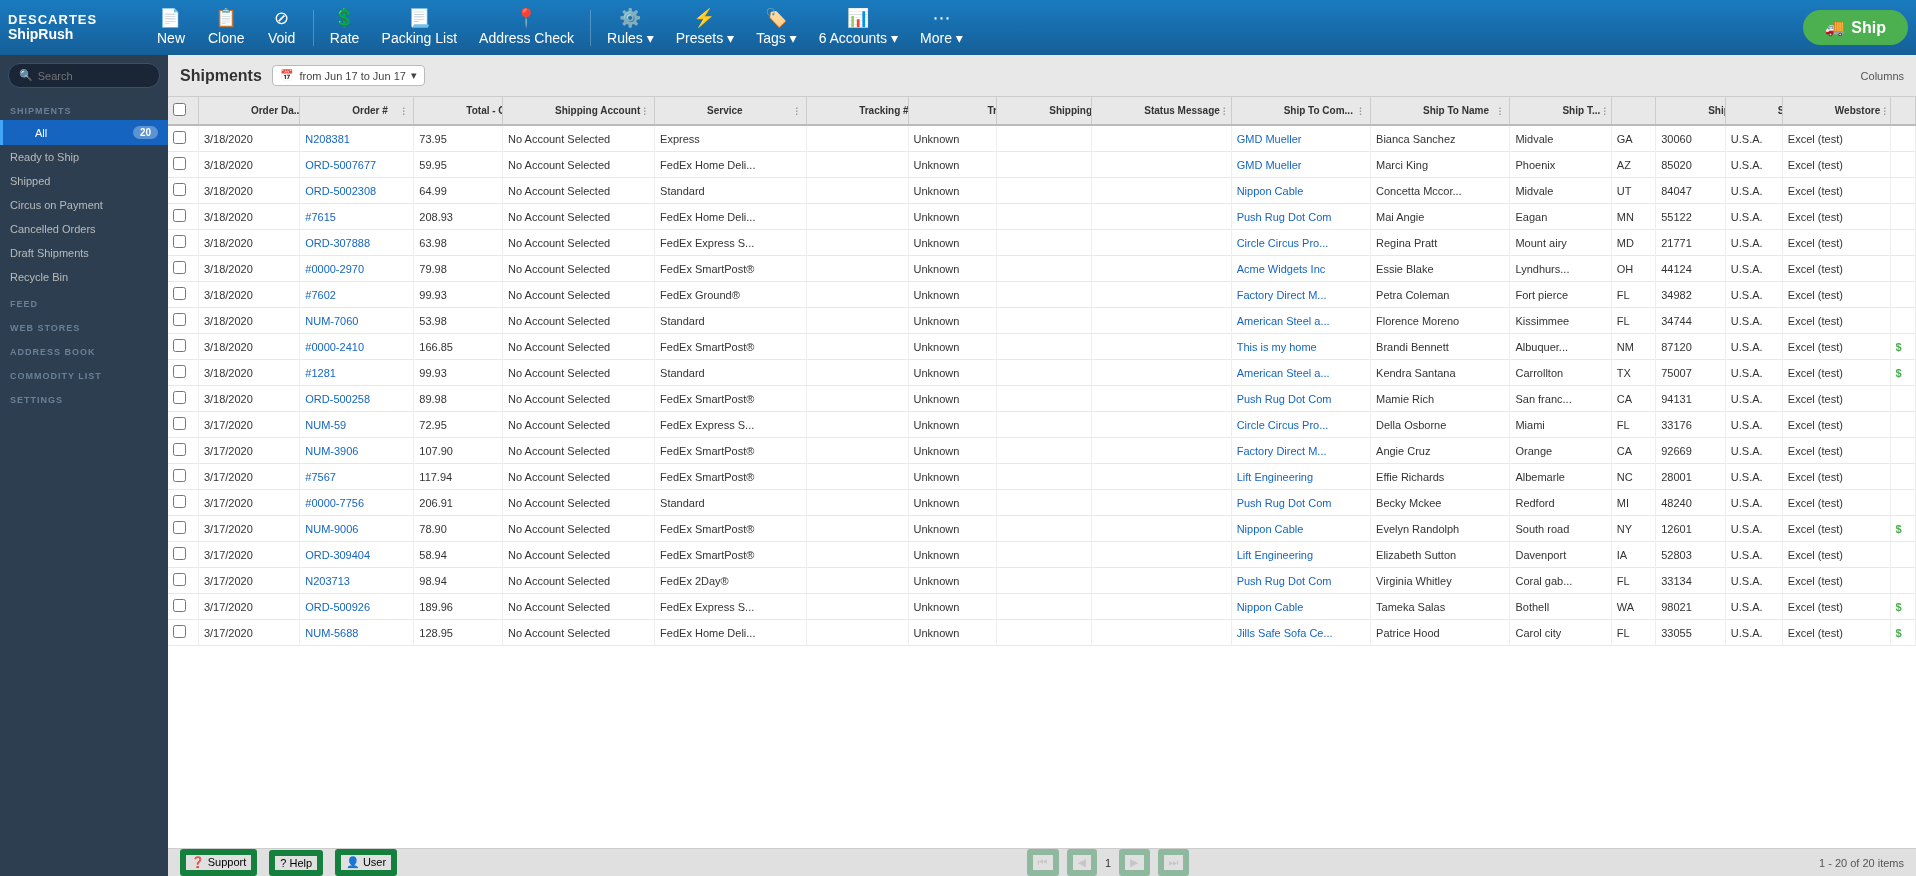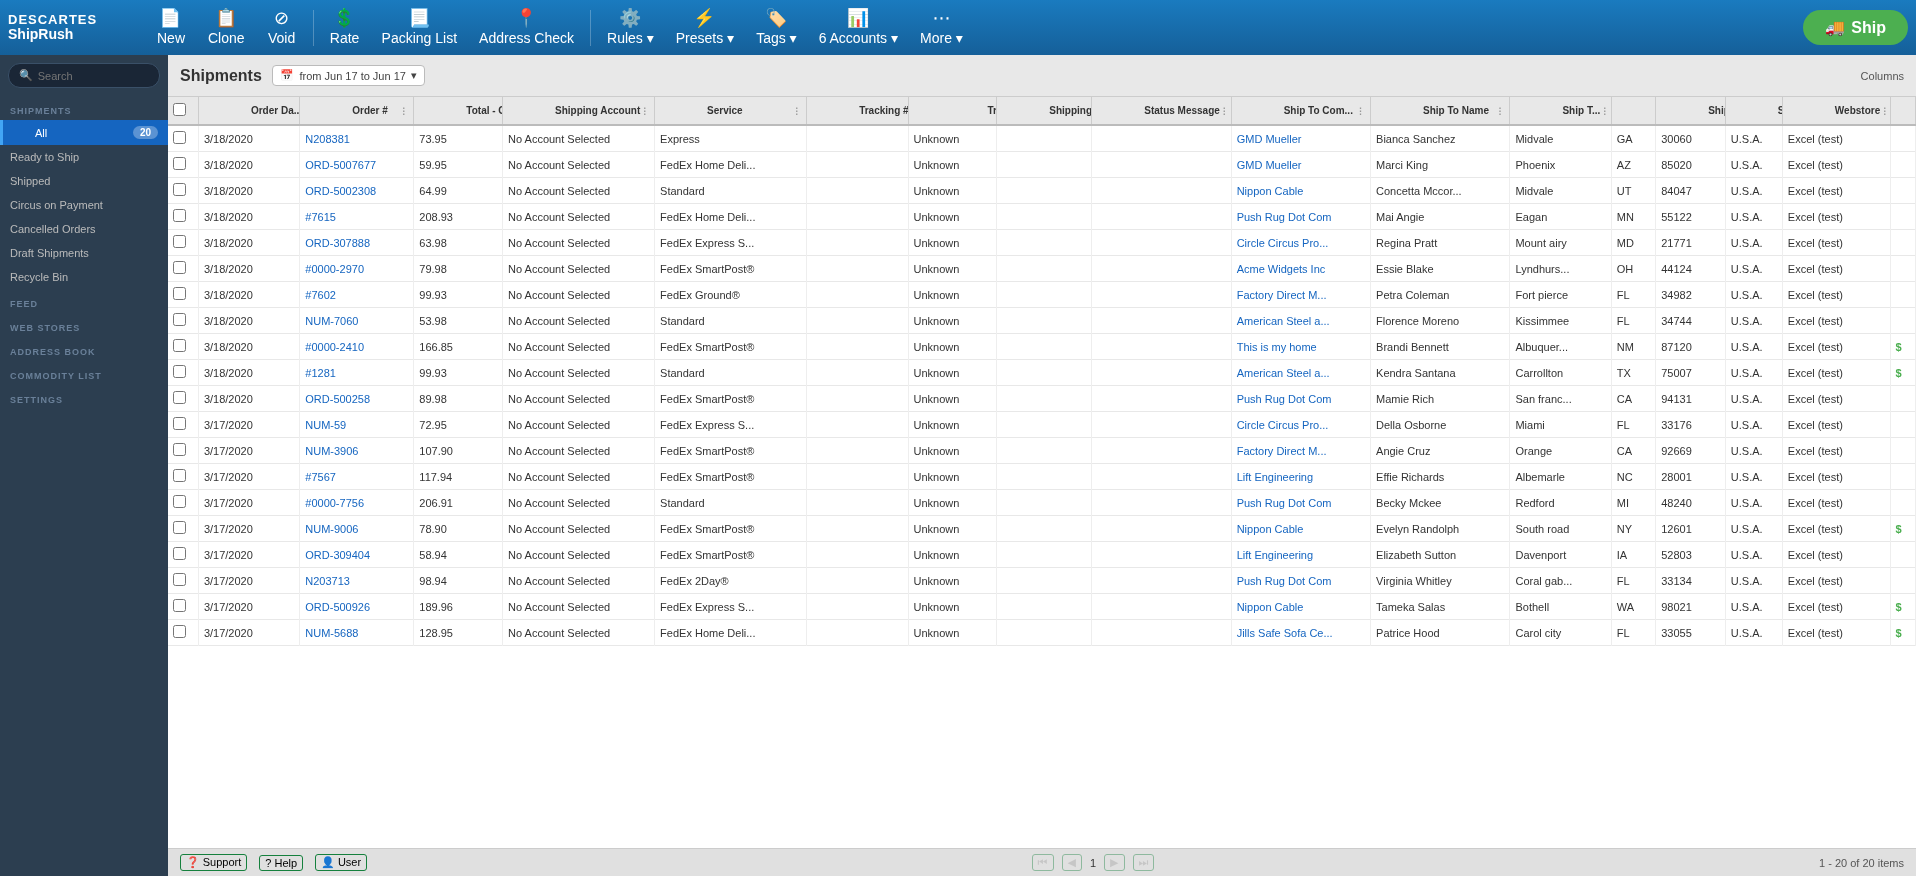--- a/index.html
+++ b/index.html
@@ -139,21 +139,21 @@
     .checkbox-col { width: 24px; flex-shrink: 0; }
     td .dollar-icon { color: #4caf50; font-weight: bold; }
 
     
     .footer {
       background: #e0e0e0; border-top: 1px solid #ccc;
       display: flex; align-items: center; justify-content: space-between;
       padding: 3px 12px; height: 28px; flex-shrink: 0;
     }
     .footer-left { display: flex; align-items: center; gap: 8px; }
-    .footer-nav-btn { background: none; border: 1px solid #15803d; border-radius: 3px; padding: 1px 5px; cursor: pointer; font-size: 11px; }
+    .footer-nav-btn { background: none; border: 6px solid #15803d; border-radius: 3px; padding: 1px 5px; cursor: pointer; font-size: 11px; }
     .footer-nav-btn:disabled { opacity: 0.4; }
     .page-num { font-size: 11px; color: #333; }
     .footer-support { display: flex; align-items: center; gap: 12px; font-size: 11px; color: #555; }
     .footer-right { font-size: 11px; color: #555; }
 
     
     .table-container::-webkit-scrollbar { height: 8px; width: 8px; }
     .table-container::-webkit-scrollbar-track { background: #f0f0f0; }
     .table-container::-webkit-scrollbar-thumb { background: #bbb; border-radius: 4px; }
   </style>

